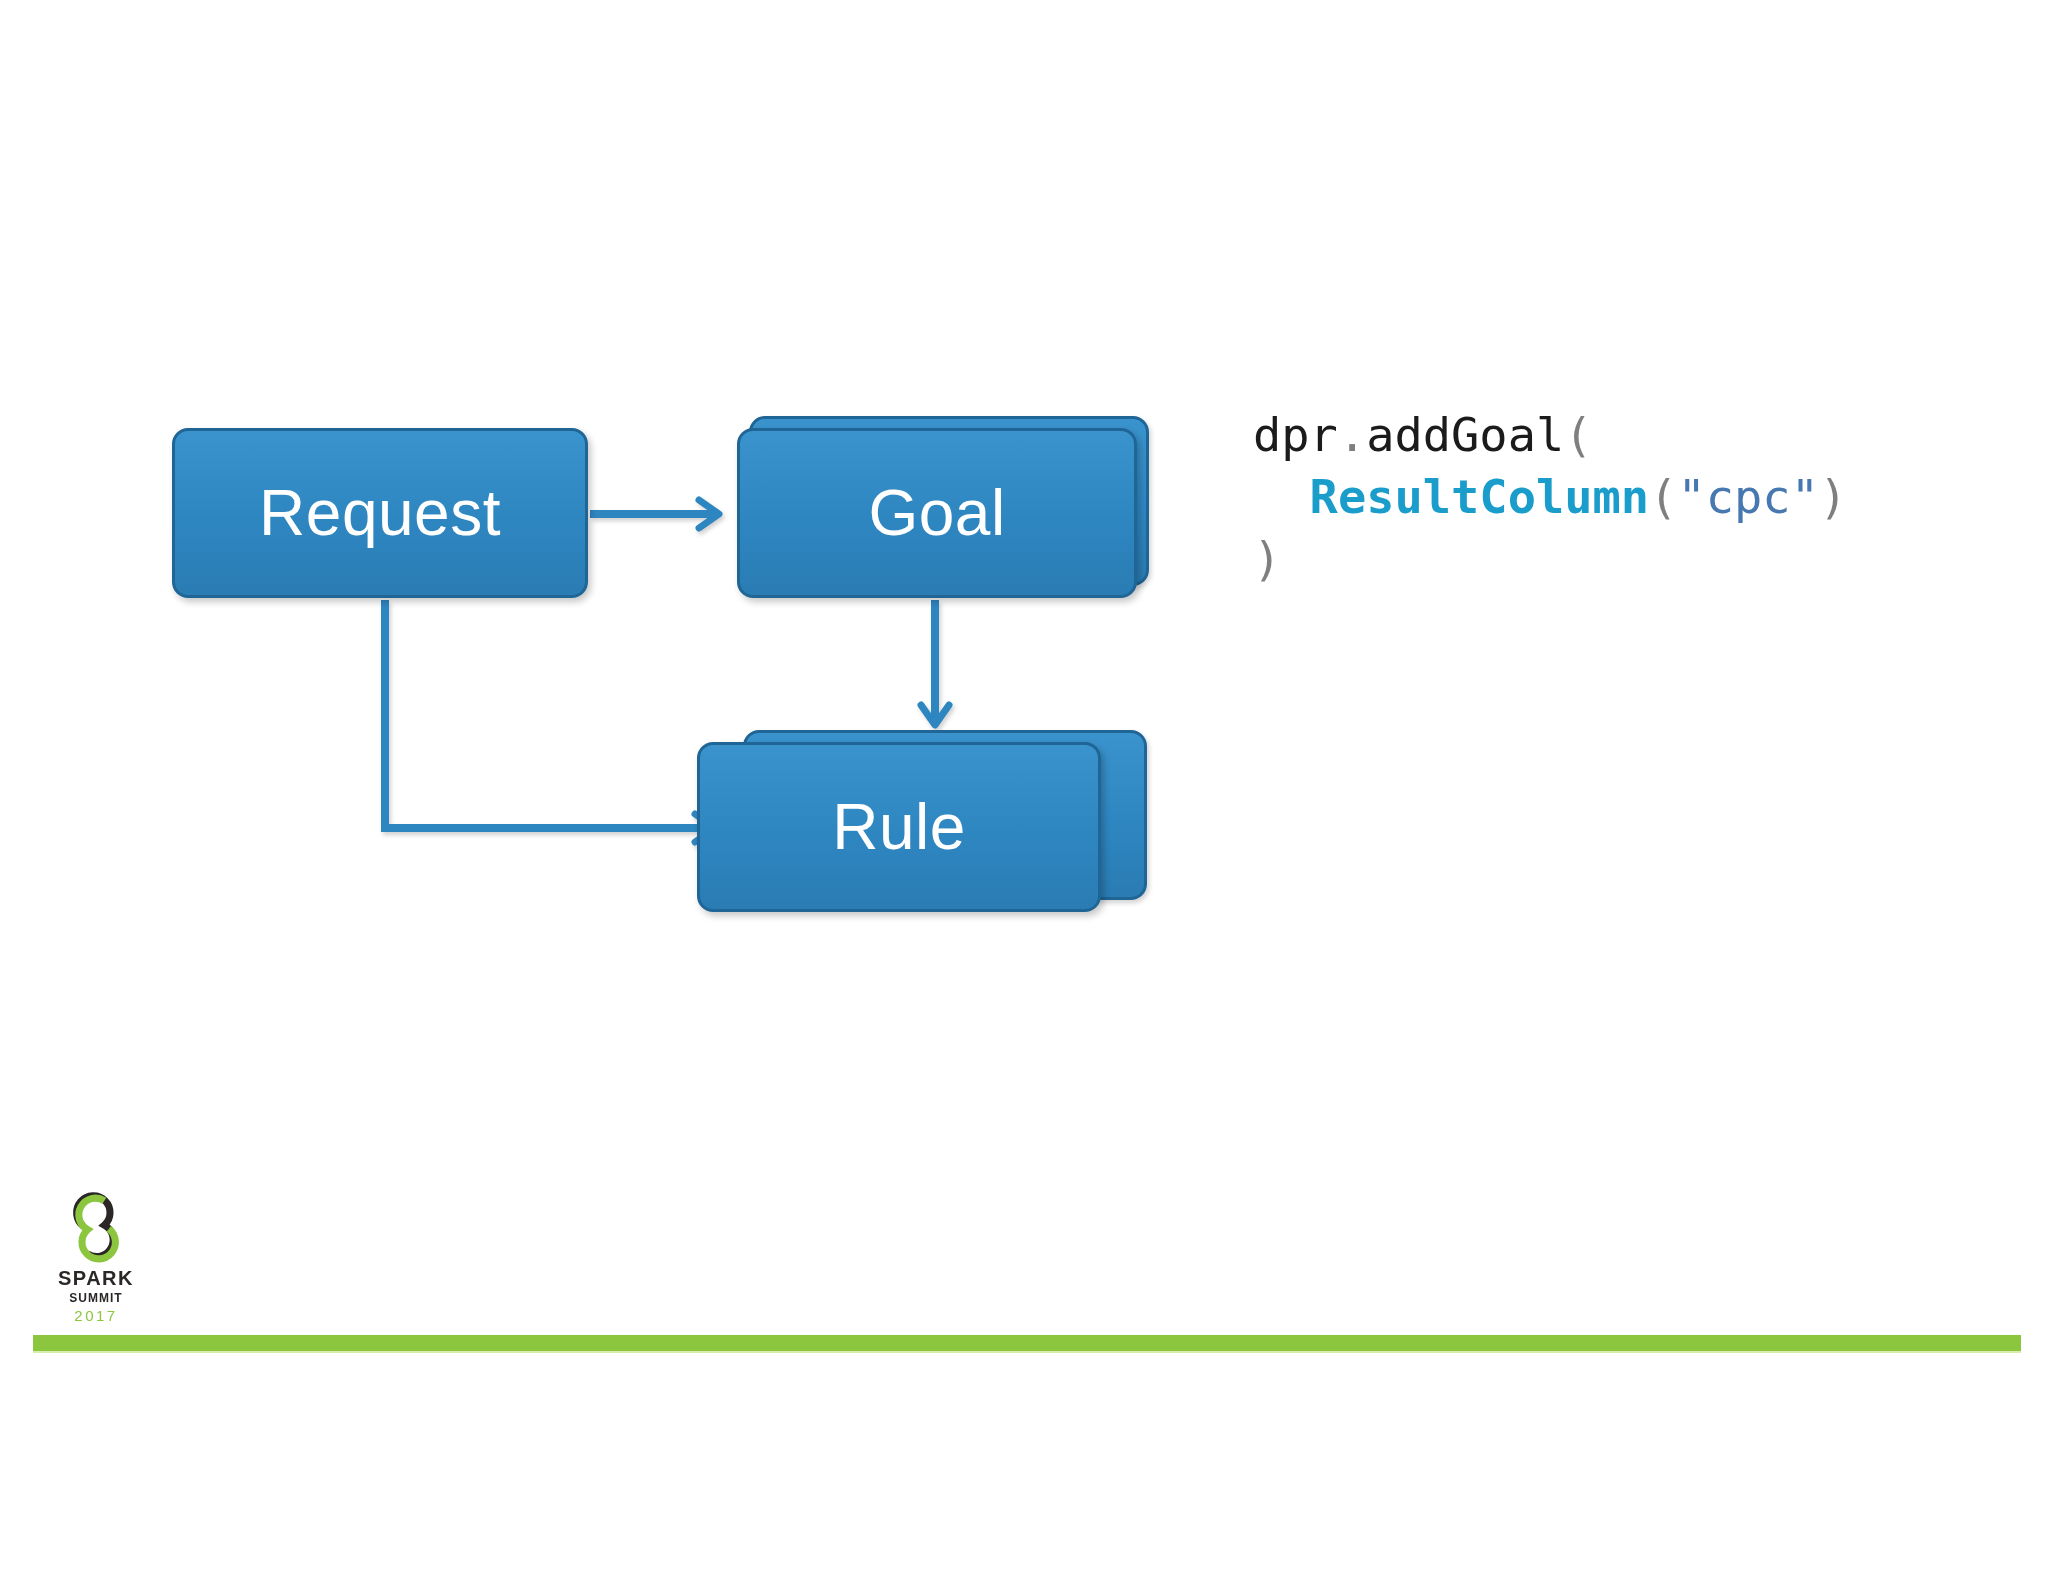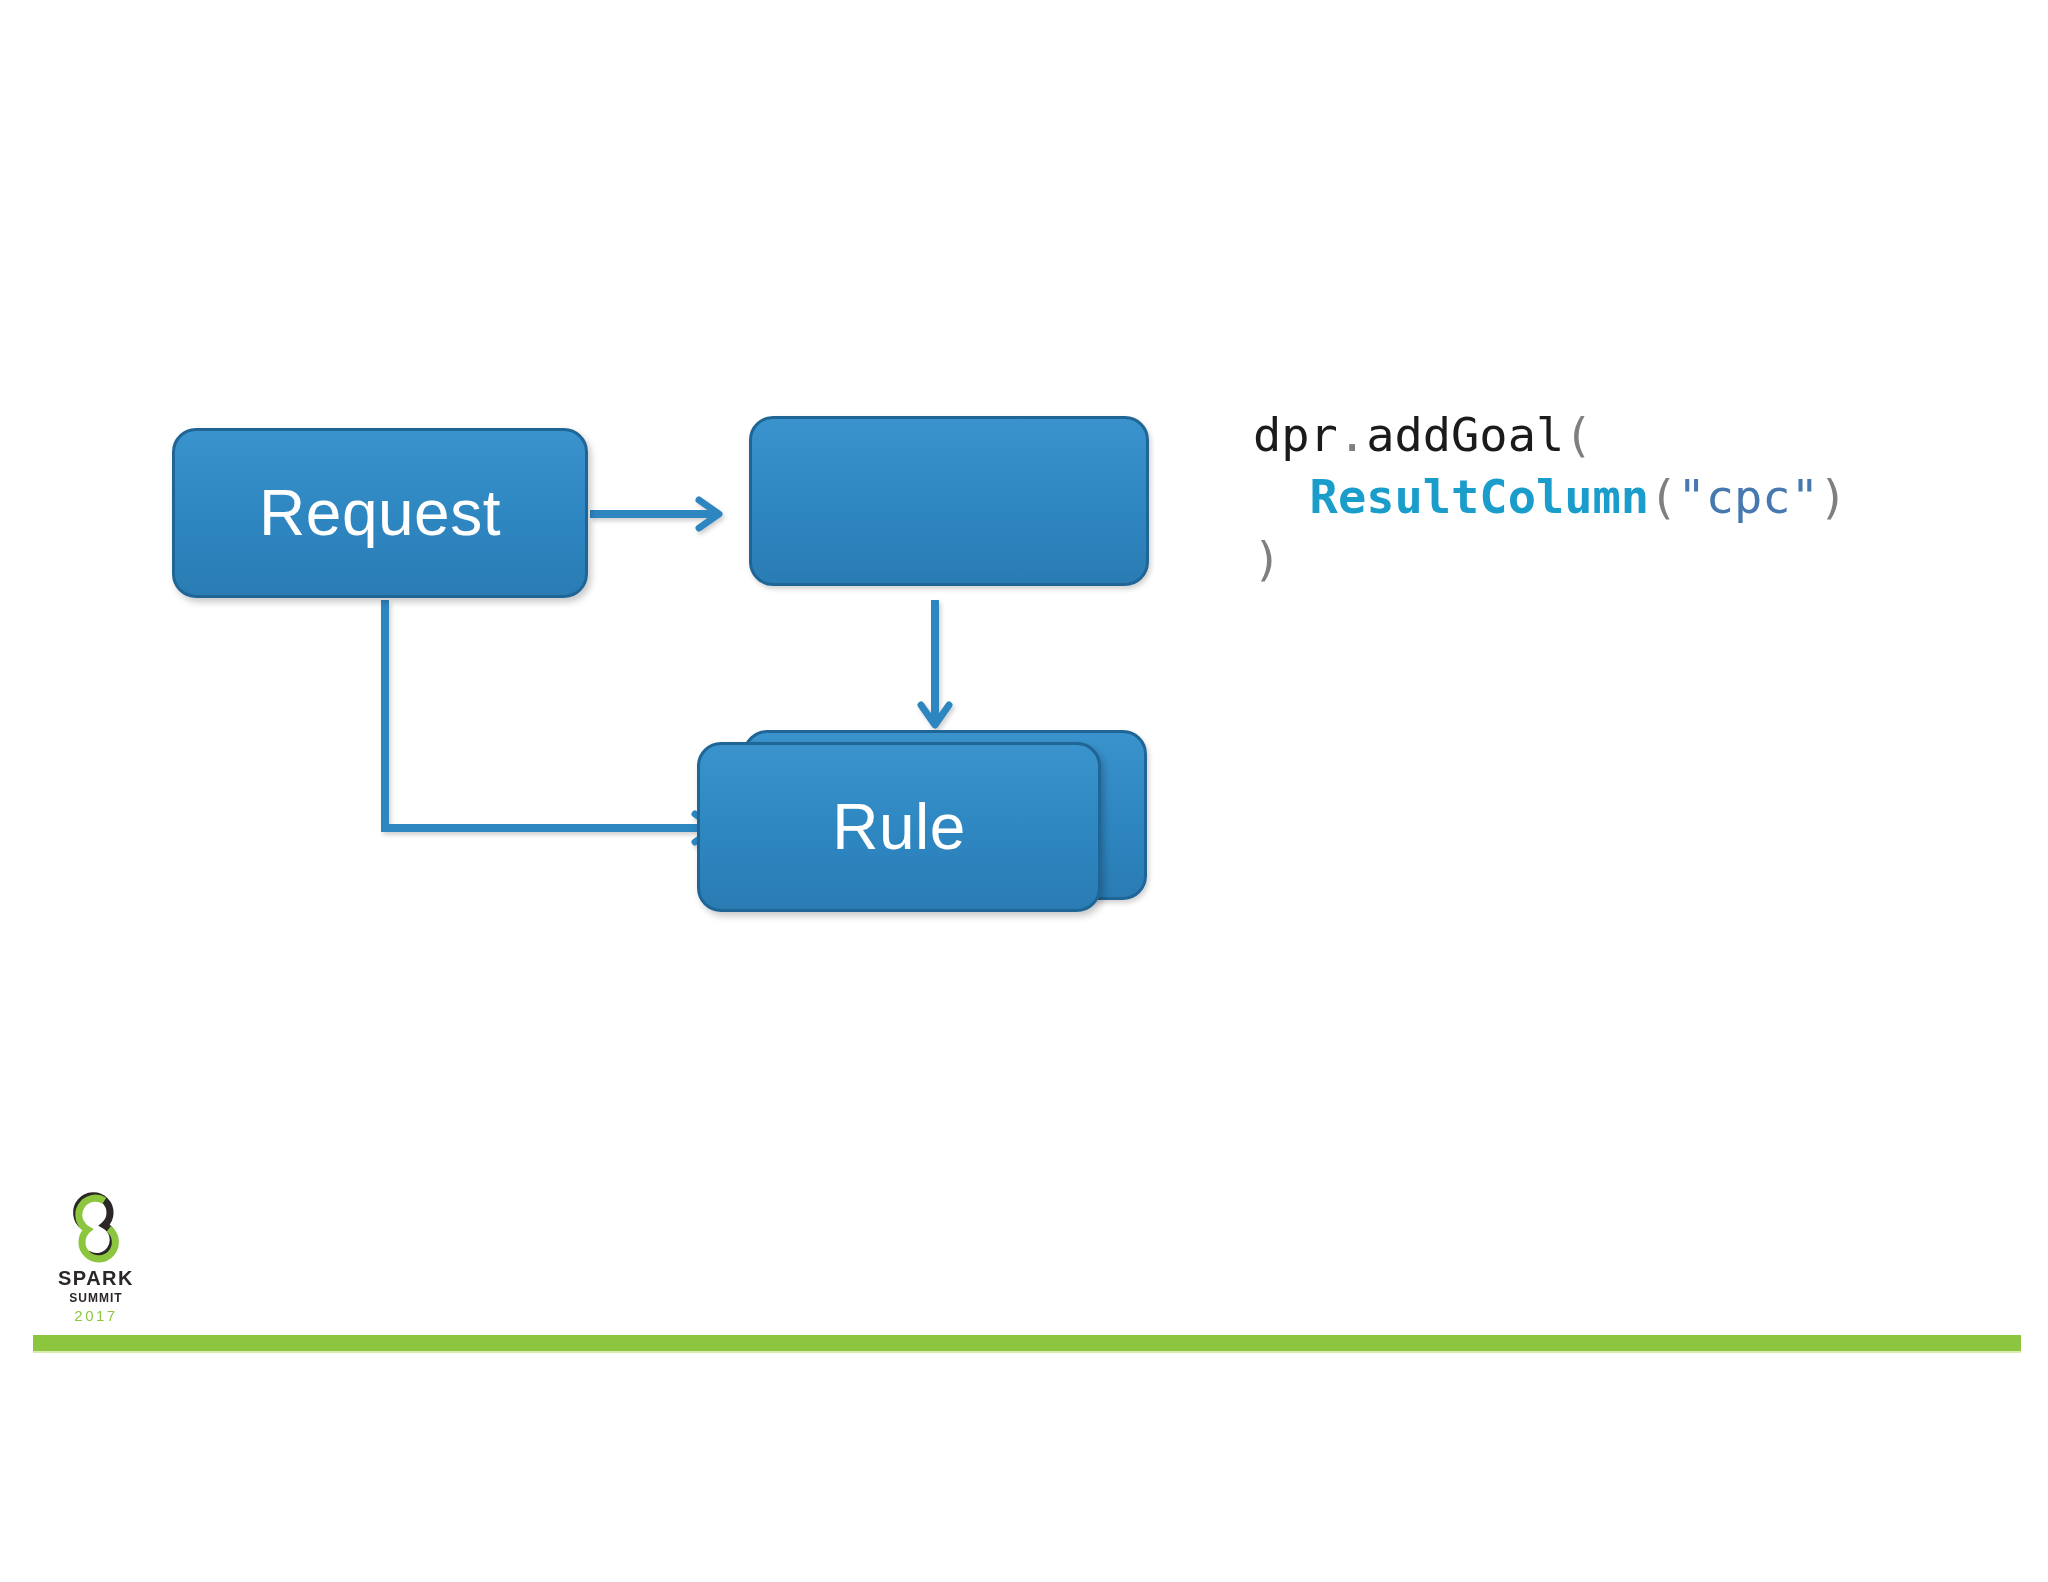--- a/index.html
+++ b/index.html
@@ -9,21 +9,21 @@
     background:#ffffff;
     overflow:hidden;
     font-family:"Liberation Sans", sans-serif;
   }
   
   .node{
     position:absolute;
     box-sizing:border-box;
     background:linear-gradient(180deg, var(--node-fill-light) 0%, var(--node-fill) 55%, var(--node-fill-dark) 100%);
     border:3px solid var(--node-border);
-    border-radius:24px;
+    border-radius:16px;
     box-shadow:3px 4px 7px rgba(0,0,0,0.22);
   }
   .node.front{
     display:flex;align-items:center;justify-content:center;
     color:var(--node-text);
     font-size:64px;
     letter-spacing:0.5px;
   }
   .node.back{ box-shadow:2px 3px 5px rgba(0,0,0,0.18); }
   #node-request{left:172px;top:428px;width:416px;height:170px;}
@@ -102,20 +102,23 @@
     <path class="connector" d="M 935 600 L 935 722" marker-end="url(#vhead)"></path>
     <path class="connector" d="M 385 600 L 385 828 L 712 828" marker-end="url(#vhead)"></path>
   </svg>
 
   <div class="node back" id="node-goal-back"></div>
   <div class="node back" id="node-rule-back"></div>
 
   <div class="node front" id="node-request">
     <span>Request</span>
   </div>
+  <div class="node front" id="node-goal">
+    <span>Goal</span>
+  </div>
   <div class="node front" id="node-rule">
     <span>Rule</span>
   </div>
 
   <pre class="code"><span><span class="tk-def">dpr</span><span class="tk-punct">.</span><span class="tk-def">addGoal</span><span class="tk-punct">(</span></span>
 <span><span class="tk-def">  </span><span class="tk-type">ResultColumn</span><span class="tk-punct">(</span><span class="tk-str">"cpc"</span><span class="tk-punct">)</span></span>
 <span><span class="tk-punct">)</span></span></pre>
 
   <div class="logo">
     <svg class="logo-mark" width="48" height="72" viewBox="14 4 72 112" xmlns="http://www.w3.org/2000/svg">

